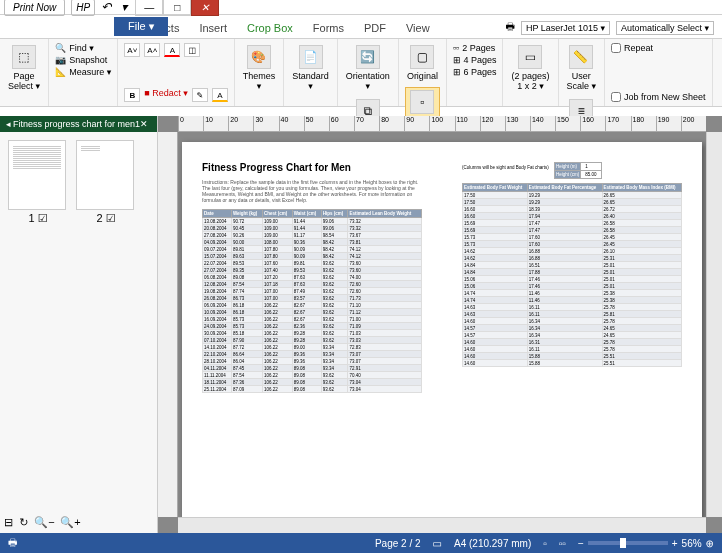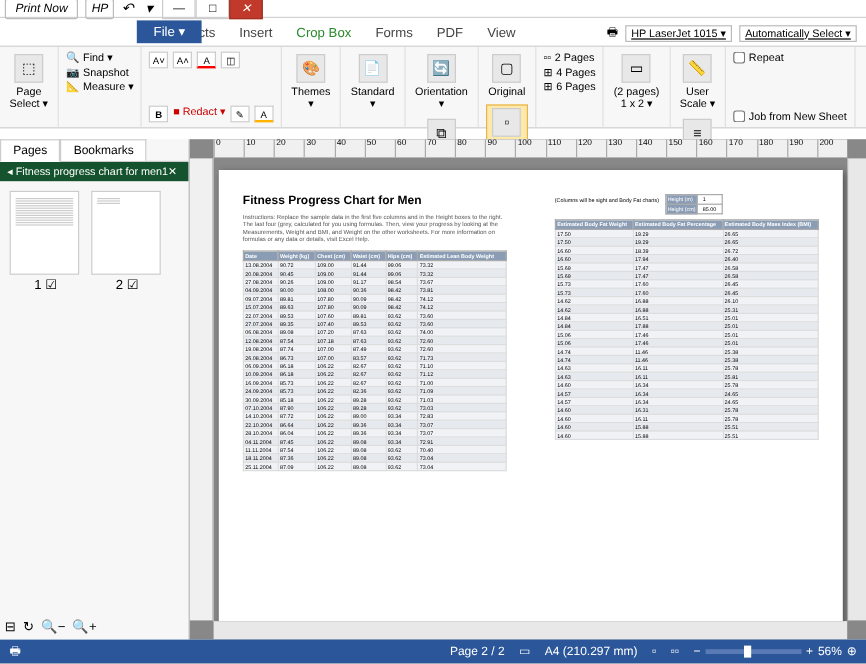--- a/index.html
+++ b/index.html
@@ -15,21 +15,21 @@
 .titlebar .wincontrols { display: flex; gap: 0; }
 .titlebar .wincontrols div { width: 28px; height: 18px; text-align: center; font-size: 10px; line-height: 18px; border: 1px solid #ccc; cursor: pointer; }
 .titlebar .wincontrols .close { background: #c0392b; color: #fff; border-color: #a03020; }
 
 
 .menutabs { height: 24px; display: flex; align-items: flex-end; padding-left: 80px; gap: 0; border-bottom: 1px solid #d0d0d0; position: relative; }
 .menutabs .file { position: absolute; left: 84px; top: 2px; background: #2b579a; color: #fff; padding: 3px 14px; font-size: 11px; cursor: pointer; margin-left: 30px; }
 .menutabs .tab { padding: 4px 10px; font-size: 11px; color: #444; cursor: pointer; }
 .menutabs .tab.active { border: 1px solid #d0d0d0; border-bottom: 1px solid #fff; background: #fff; }
 .menutabs .printer { position: absolute; right: 8px; top: 4px; font-size: 10px; display: flex; gap: 6px; align-items: center; }
-.menutabs .printer .dd { border: 1px solid #bbb; padding: 1px 4px; font-size: 9px; text-decoration: underline; }
+.menutabs .printer .dd { border: 1px solid #bbb; padding: 1px 4px; font-size: 9px; }
 
 
 .ribbon { height: 68px; background: #f7f7f7; border-bottom: 1px solid #d0d0d0; display: flex; align-items: stretch; font-size: 9px; }
 .ribbon .group { border-right: 1px solid #e0e0e0; padding: 4px 6px; display: flex; flex-direction: column; justify-content: space-between; }
 .ribbon .big { display: flex; flex-direction: column; align-items: center; gap: 2px; cursor: pointer; padding: 2px; }
 .ribbon .big .ico { width: 24px; height: 24px; background: #e8e8e8; border: 1px solid #ccc; display: flex; align-items: center; justify-content: center; font-size: 12px; }
 .ribbon .big.active { background: #fde9a9; border: 1px solid #e8b44a; }
 .ribbon .stack { display: flex; flex-direction: column; gap: 2px; font-size: 9px; }
 .ribbon .stack div { display: flex; align-items: center; gap: 3px; cursor: pointer; white-space: nowrap; }
 .ribbon .row { display: flex; gap: 4px; }
@@ -220,24 +220,20 @@
       </label>
     <label class="chk">
         <input type="checkbox" style="">
         <span>Job from New Sheet</span>
       </label>
   </div>
 </div>
 
 <div class="main">
   <div class="leftpanel">
-    <div class="tabs">
-      <div>Pages</div>
-      <div>Bookmarks</div>
-    </div>
     <div class="filebar">
       <span>◂ <span>Fitness progress chart for men1</span></span>
         <span>✕</span>
     </div>
     <div class="thumbs">
       <div class="thumb">
         <div class="pg">
             <div class="ln"></div>
             <div class="ln"></div>
             <div class="ln"></div>

